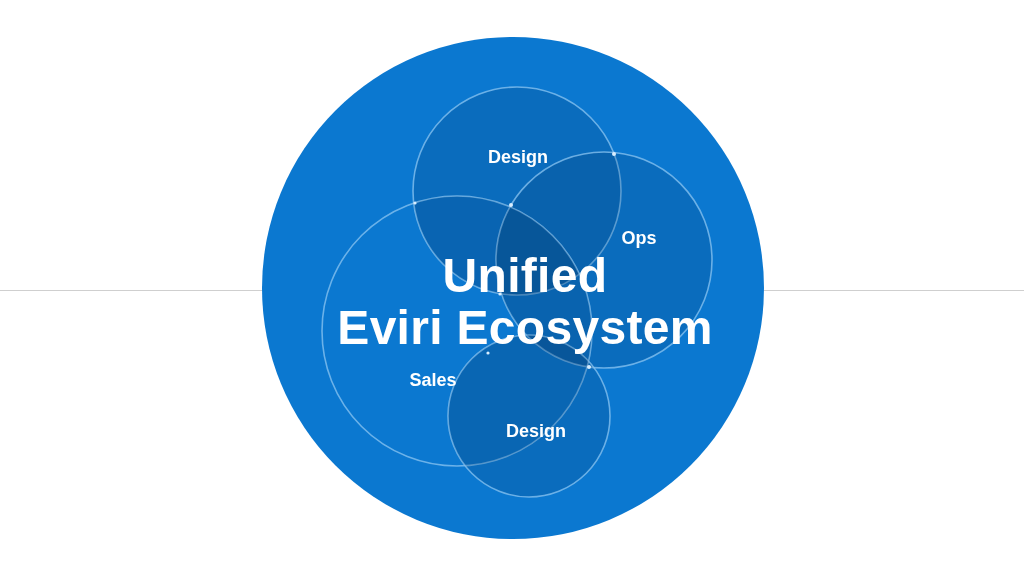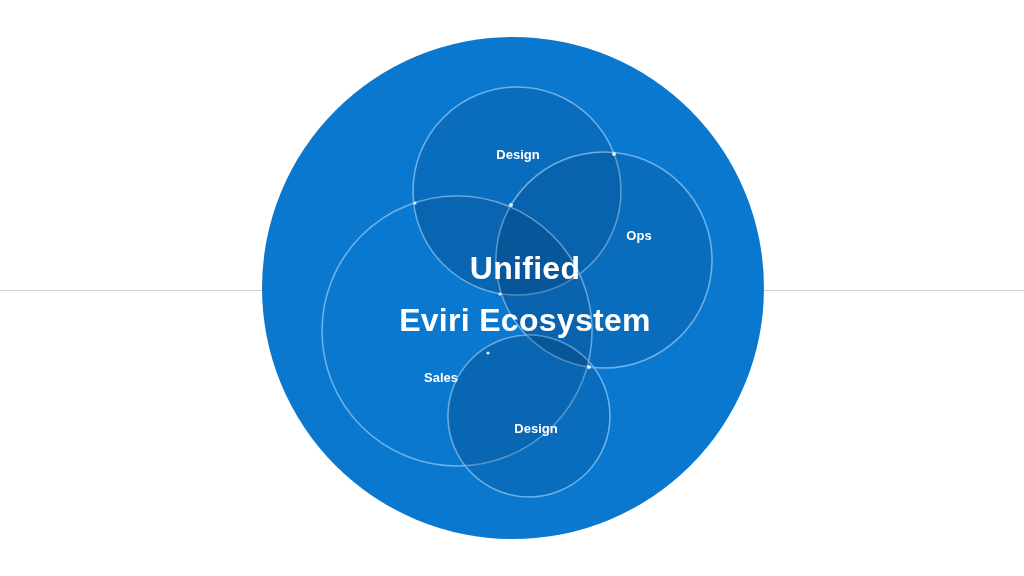--- a/index.html
+++ b/index.html
@@ -1,22 +1,22 @@
 <!DOCTYPE html>
 <html><head>
   <meta charset="utf-8">
   <style>
     html, body { margin: 0; padding: 0; background: #ffffff; }
     body { width: 1024px; height: 576px; position: relative; overflow: hidden; font-family: "Liberation Sans", "DejaVu Sans", sans-serif; }
     .stage { position: absolute; left: 0; top: 0; width: 1024px; height: 576px; }
     .axis-line { position: absolute; left: 0; top: 290px; width: 1024px; height: 1px; background: #cfcfcf; }
     svg.diagram { position: absolute; left: 0; top: 0; }
     .label { position: absolute; color: #ffffff; white-space: nowrap; transform: translateX(-50%); line-height: 1; }
-    .title { position: absolute; left: 525px; transform: translateX(-50%); color: #ffffff; font-weight: 700; font-size: 32px; line-height: 1; white-space: nowrap; letter-spacing: 0.3px; }
-    .sub { font-size: 13px; font-weight: 700; }
+    .title { position: absolute; left: 525px; transform: translateX(-50%); color: #ffffff; font-weight: 700; font-size: 48px; line-height: 1; white-space: nowrap; letter-spacing: 0.3px; }
+    .sub { font-size: 18px; font-weight: 700; }
   </style>
 </head>
 <body>
 
 <div class="stage">
   <div class="axis-line"></div>
 
   <svg class="diagram" width="1024" height="576" viewBox="0 0 1024 576">
 
     <circle cx="513" cy="288" r="251" fill="#0b78d0"></circle>
@@ -48,15 +48,15 @@
       <circle cx="488" cy="353" r="1.6"></circle>
       <circle cx="500" cy="294" r="1.6"></circle>
     </g>
   </svg>
 
   <div class="title" style="top:252px;">Unified</div>
   <div class="title" style="top:304px;">Eviri Ecosystem</div>
 
   <div class="label sub" style="left:518px; top:148px;">Design</div>
   <div class="label sub" style="left:639px; top:229px;">Ops</div>
-  <div class="label sub" style="left:433px; top:371px;margin-left:8px;">Sales</div>
+  <div class="label sub" style="left:433px; top:371px;">Sales</div>
   <div class="label sub" style="left:536px; top:422px;">Design</div>
 </div>
 
 </body></html>

